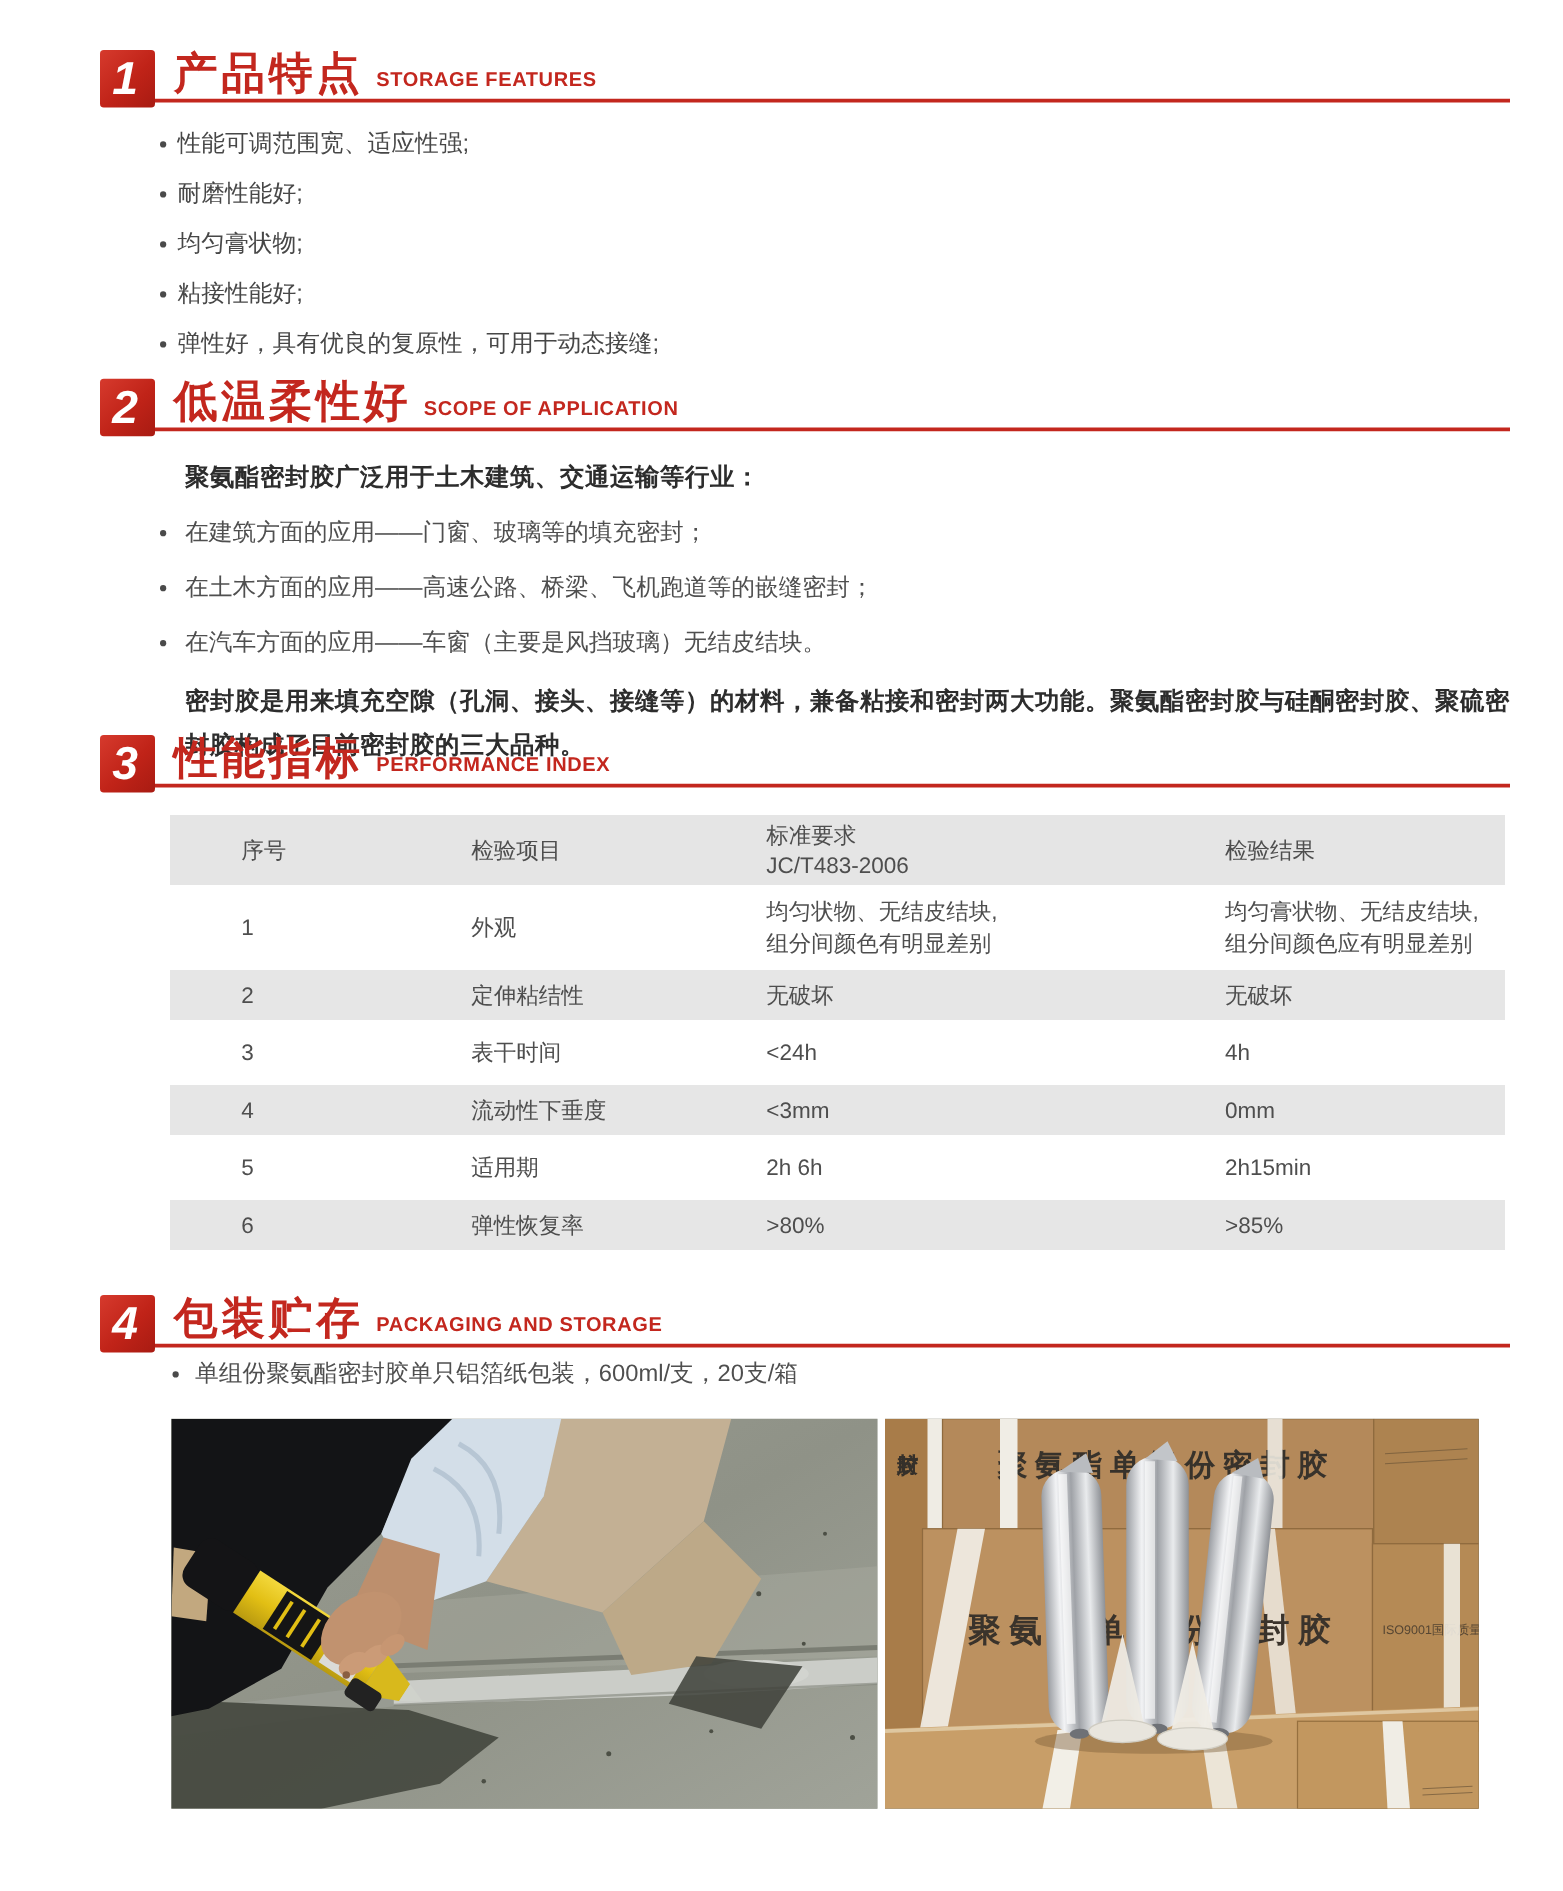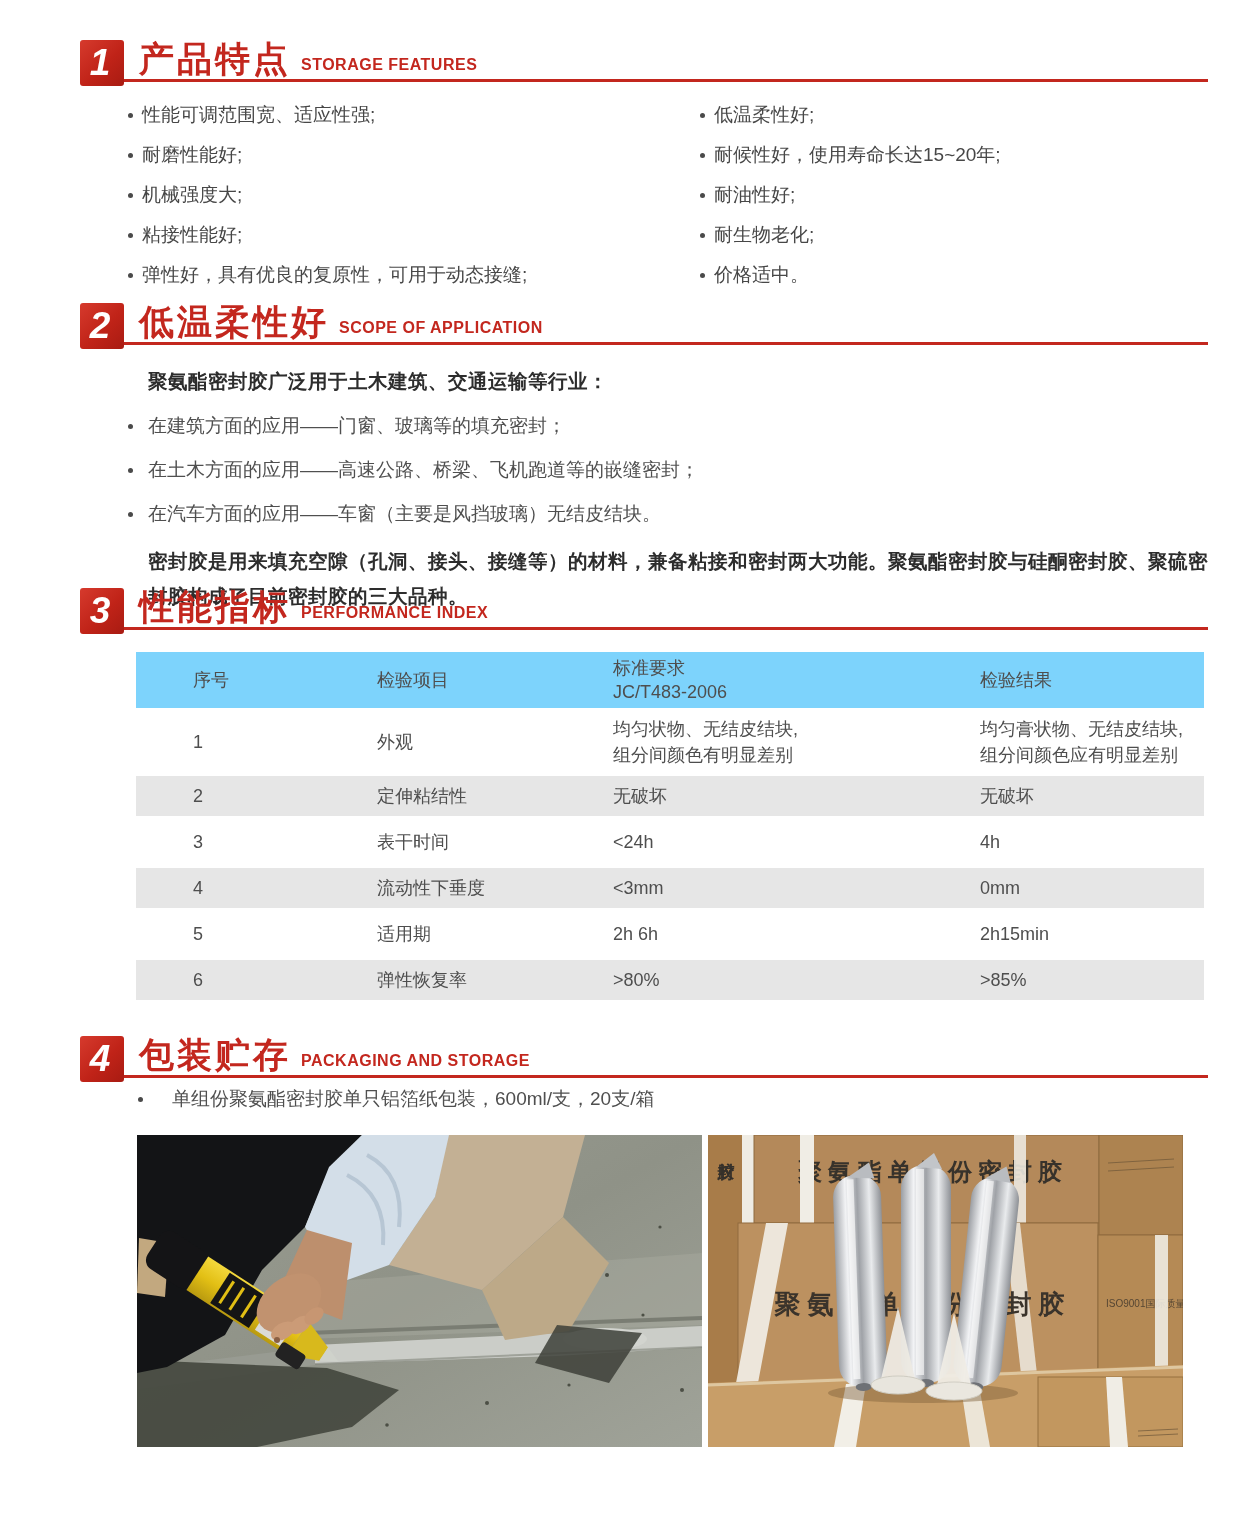--- a/index.html
+++ b/index.html
@@ -66,34 +66,34 @@
     font-size:19.5px;font-weight:bold;color:var(--ink-bold);
     line-height:35px;letter-spacing:.5px;
   }
   
   .perf-table{left:136px;top:652px;width:1068px;font-size:18px;color:#4e4e4e;}
   .t-row{
     display:grid;grid-template-columns:184px 236px 367px 281px;
     align-items:center;
   }
   .t-row > div{padding-left:57px;}
-  .t-head{height:56px;background:#7dd3fc;}
+  .t-head{height:56px;background:#e5e5e5;}
   .t-r1{height:68px;background:#ffffff;}
   .t-r2{height:40px;background:#e6e6e6;}
   .t-r3{height:52px;background:#ffffff;}
   .t-r4{height:40px;background:#e6e6e6;}
   .t-r5{height:52px;background:#ffffff;}
   .t-r6{height:40px;background:#e6e6e6;}
   .two-line{white-space:pre-line;line-height:26px;}
   .std-head .sub{display:block;line-height:24px;}
   .std-head .main{display:block;line-height:24px;}
   
   .pack-bullet{
     left:80px;top:1086px;width:1130px;height:26px;
-    display:flex;align-items:center;gap:29px;
+    display:flex;align-items:center;gap:13px;
   }
   .pack-bullet .dot{margin-left:58px;}
   .pack-bullet span.txt{font-size:19px;color:#4f4f4f;}
   .photo{overflow:hidden;background:#909488;}
   .photo svg{display:block;}
 </style>
 </head>
 <body>
 
 <div class="abs sec-head" style="top:40px">
@@ -107,51 +107,29 @@
     <li>
         <span class="dot"></span>
         <span>性能可调范围宽、适应性强;</span>
       </li>
     <li>
         <span class="dot"></span>
         <span>耐磨性能好;</span>
       </li>
     <li>
         <span class="dot"></span>
-        <span>机械强度大;</span>
+        <span>均匀膏状物;</span>
       </li>
     <li>
         <span class="dot"></span>
         <span>粘接性能好;</span>
       </li>
     <li>
         <span class="dot"></span>
         <span>弹性好，具有优良的复原性，可用于动态接缝;</span>
-      </li>
-  </ul>
-  <ul class="col-right">
-    <li>
-        <span class="dot"></span>
-        <span>低温柔性好;</span>
-      </li>
-    <li>
-        <span class="dot"></span>
-        <span>耐候性好，使用寿命长达15~20年;</span>
-      </li>
-    <li>
-        <span class="dot"></span>
-        <span>耐油性好;</span>
-      </li>
-    <li>
-        <span class="dot"></span>
-        <span>耐生物老化;</span>
-      </li>
-    <li>
-        <span class="dot"></span>
-        <span>价格适中。</span>
       </li>
   </ul>
 </div>
 
 <div class="abs sec-head" style="top:303px">
   <div class="num-box">2</div>
   <div class="sec-title">低温柔性好</div>
   <div class="sec-sub">SCOPE OF APPLICATION</div>
 </div>
 

